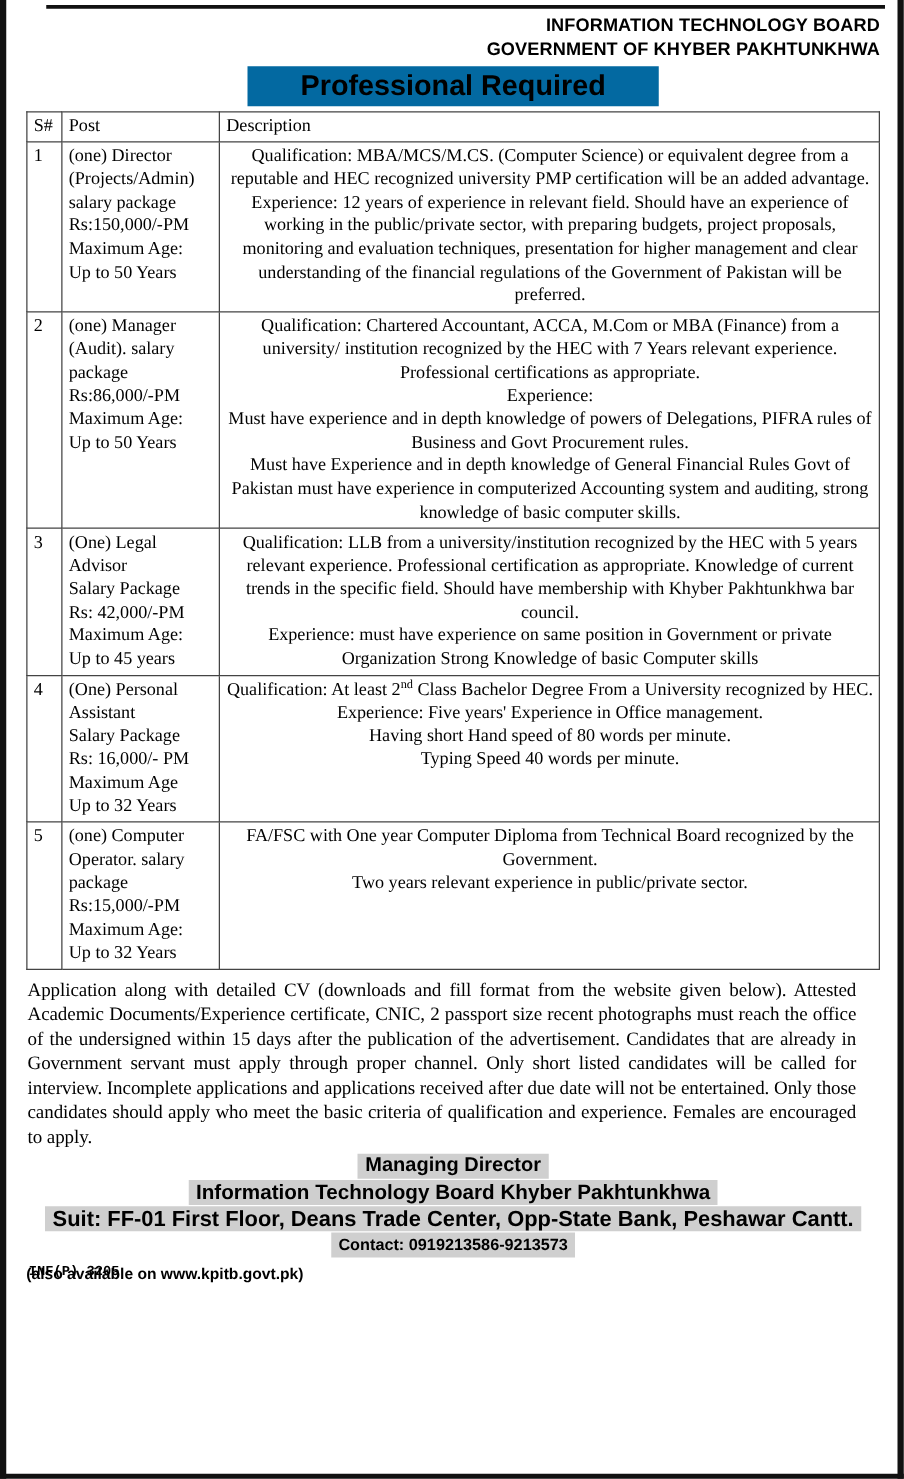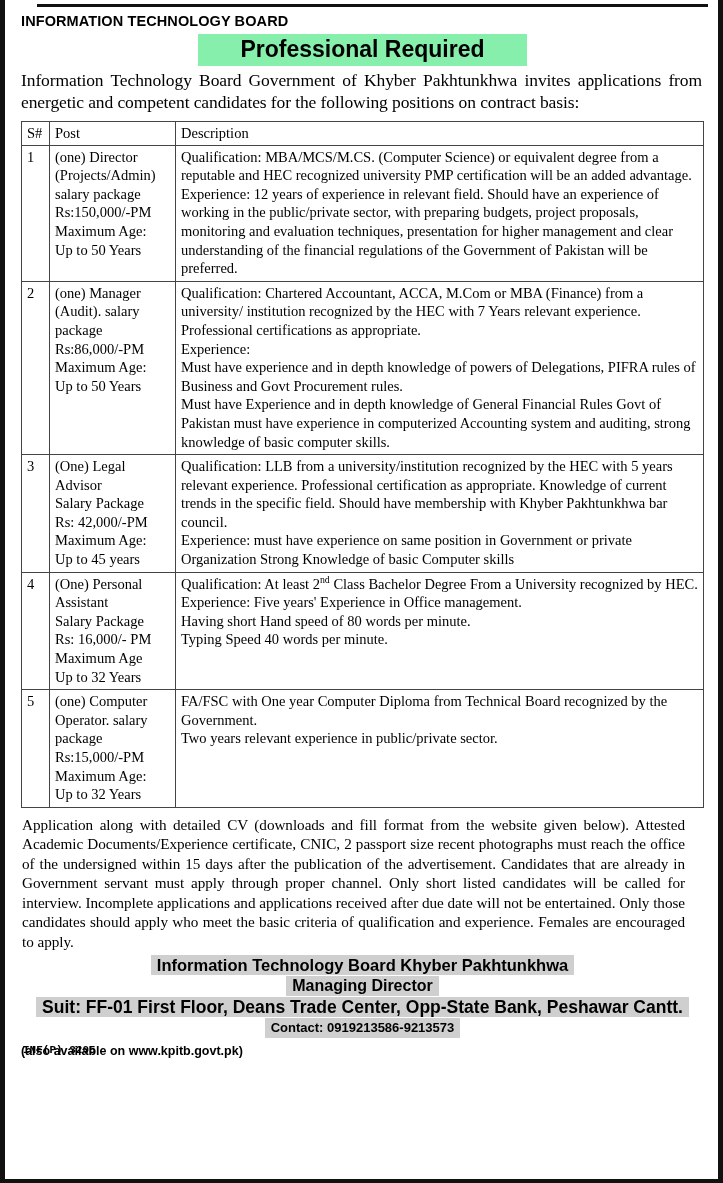--- a/index.html
+++ b/index.html
@@ -33,38 +33,38 @@
     top: 4px;
     height: 3px;
     background: #111;
   }
   .inner {
     padding: 12px 14px 0 16px;
   }
 
   
   .masthead {
-    text-align: left;
+    text-align: right;
     font-family: "Liberation Sans", sans-serif;
     font-weight: bold;
     letter-spacing: 0.1px;
   }
   .masthead .line1,
   .masthead .line2 {
     font-size: 14.5px;
     line-height: 19px;
   }
   .banner-wrap {
     text-align: center;
     margin-top: 3px;
     margin-bottom: 4px;
   }
   .banner {
     display: inline-block;
-    background: #86efac;
+    background: #0369a1;
     color: #000;
     font-family: "Liberation Sans", sans-serif;
     font-weight: bold;
     font-size: 23px;
     line-height: 29px;
     padding: 1px 42px 2px 42px;
   }
 
   
   .intro {
@@ -93,21 +93,21 @@
     font-weight: normal;
     text-align: left;
     font-size: 14.5px;
     padding-bottom: 2px;
   }
   .col-sn   { width: 28px;  text-align: left; }
   .col-post { width: 126px; }
   .col-desc { width: auto; }
   td.sn { text-align: left; padding-left: 7px; }
   .post-line { display: block; white-space: nowrap; }
-  .desc-line { display: block; }
+  .desc-line { display: block; text-align: center; }
   sup { font-size: 0.68em; vertical-align: super; line-height: 0; }
 
   
   .closing {
     font-size: 15.2px;
     line-height: 19.5px;
     text-align: justify;
     margin: 7px 19px 4px 1px;
     letter-spacing: -0.05px;
   }
@@ -153,26 +153,26 @@
   }
 </style>
 </head>
 <body>
 
 <div class="page">
   <div class="inner">
 
     <div class="masthead">
       <div class="line1">INFORMATION TECHNOLOGY BOARD</div>
+      <div class="line2">GOVERNMENT OF KHYBER PAKHTUNKHWA</div>
     </div>
     <div class="banner-wrap">
       <div class="banner">Professional Required</div>
     </div>
 
-    <p class="intro">Information Technology Board Government of Khyber Pakhtunkhwa invites applications from energetic and competent candidates for the following positions on contract basis:</p>
 
     <table class="jobs">
       <colgroup>
         <col class="col-sn">
         <col class="col-post">
         <col class="col-desc">
       </colgroup>
       <thead>
         <tr>
           <th>S#</th>
@@ -259,25 +259,25 @@
               <span class="desc-line">FA/FSC with One year Computer Diploma from Technical Board recognized by the Government.</span>
               <span class="desc-line">Two years relevant experience in public/private sector.</span>
             </td>
           </tr>
         </tbody>
     </table>
 
     <p class="closing">Application along with detailed CV (downloads and fill format from the website given below). Attested Academic Documents/Experience certificate, CNIC, 2 passport size recent photographs must reach the office of the undersigned within 15 days after the publication of the advertisement. Candidates that are already in Government servant must apply through proper channel. Only short listed candidates will be called for interview. Incomplete applications and applications received after due date will not be entertained. Only those candidates should apply who meet the basic criteria of qualification and experience. Females are encouraged to apply.</p>
 
     <div class="sig">
+      <div class="sig-row l1">
+        <span class="hl">Managing Director</span>
+      </div>
       <div class="sig-row l2">
         <span class="hl">Information Technology Board Khyber Pakhtunkhwa</span>
-      </div>
-      <div class="sig-row l1">
-        <span class="hl">Managing Director</span>
       </div>
       <div class="sig-row l3">
         <span class="hl">Suit: FF-01 First Floor, Deans Trade Center, Opp-State Bank, Peshawar Cantt.</span>
       </div>
       <div class="sig-row l4">
         <span class="hl">Contact: 0919213586-9213573</span>
       </div>
     </div>
 
     <div class="footer">

